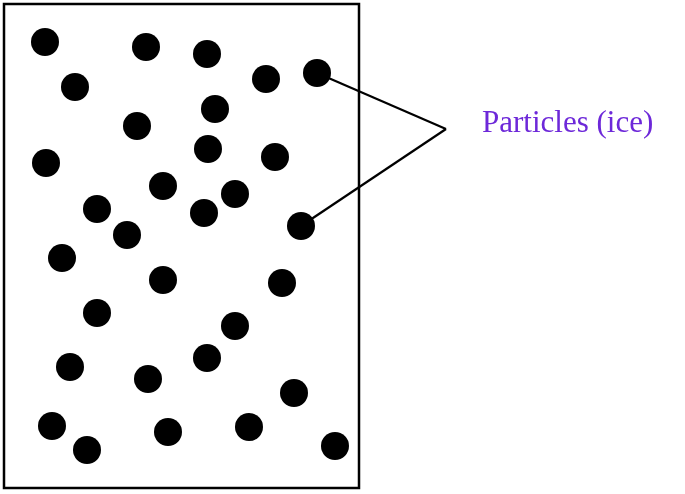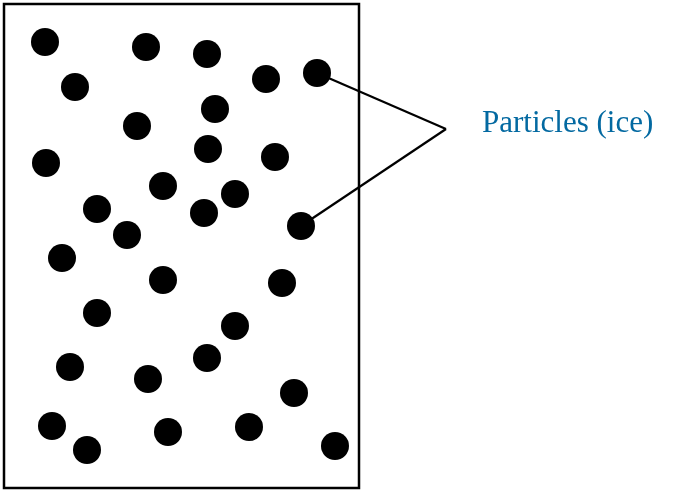--- a/index.html
+++ b/index.html
@@ -4,21 +4,21 @@
   <style>
     html, body { margin: 0; padding: 0; background: #ffffff; }
     body { width: 685px; height: 494px; position: relative; overflow: hidden; }
     svg { position: absolute; left: 0; top: 0; }
     .label {
       position: absolute;
       left: 482px;
       top: 106px;
       font-family: "Liberation Serif", "DejaVu Serif", serif;
       font-size: 31px;
-      color: #0369a1;
+      color: #6d28d9;
       white-space: nowrap;
       line-height: 1;
     }
   </style>
 </head>
 <body>
 
 <svg id="diagram" width="685" height="494" viewBox="0 0 685 494" xmlns="http://www.w3.org/2000/svg">
   <rect id="container" fill="none" stroke="#000000" stroke-width="2.5" x="4" y="4" width="355" height="484"></rect>
   <g id="particles">

